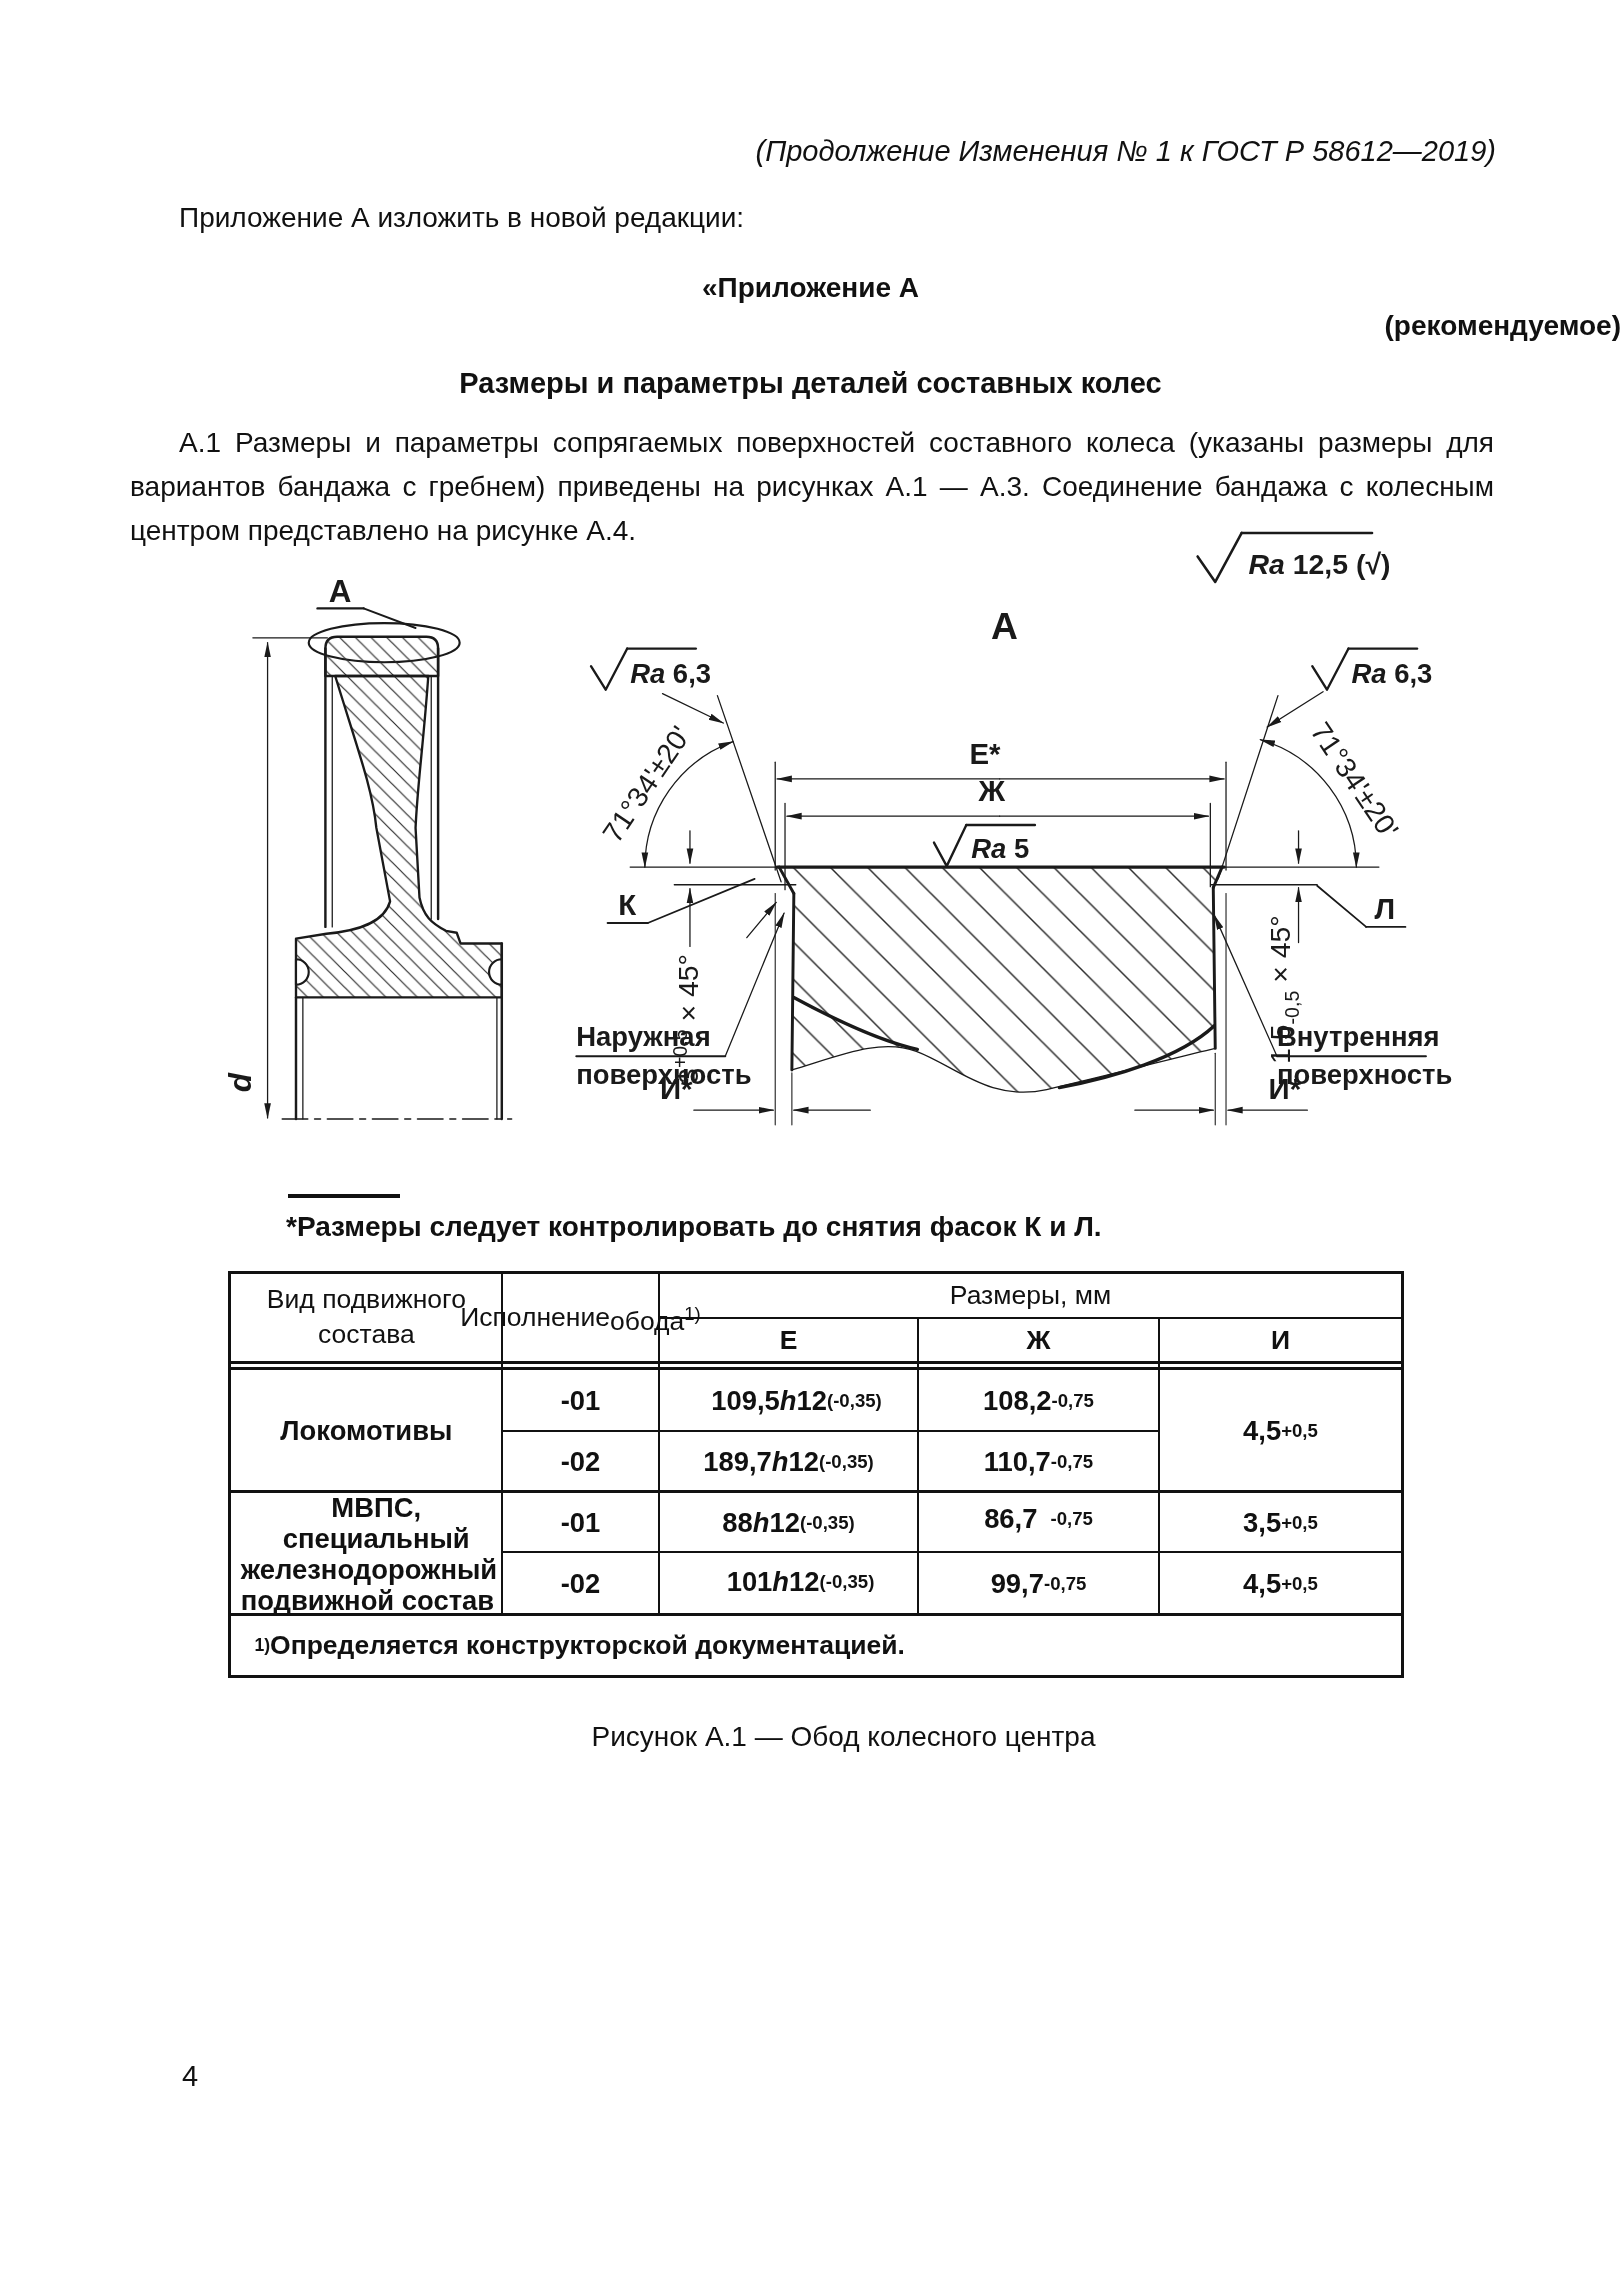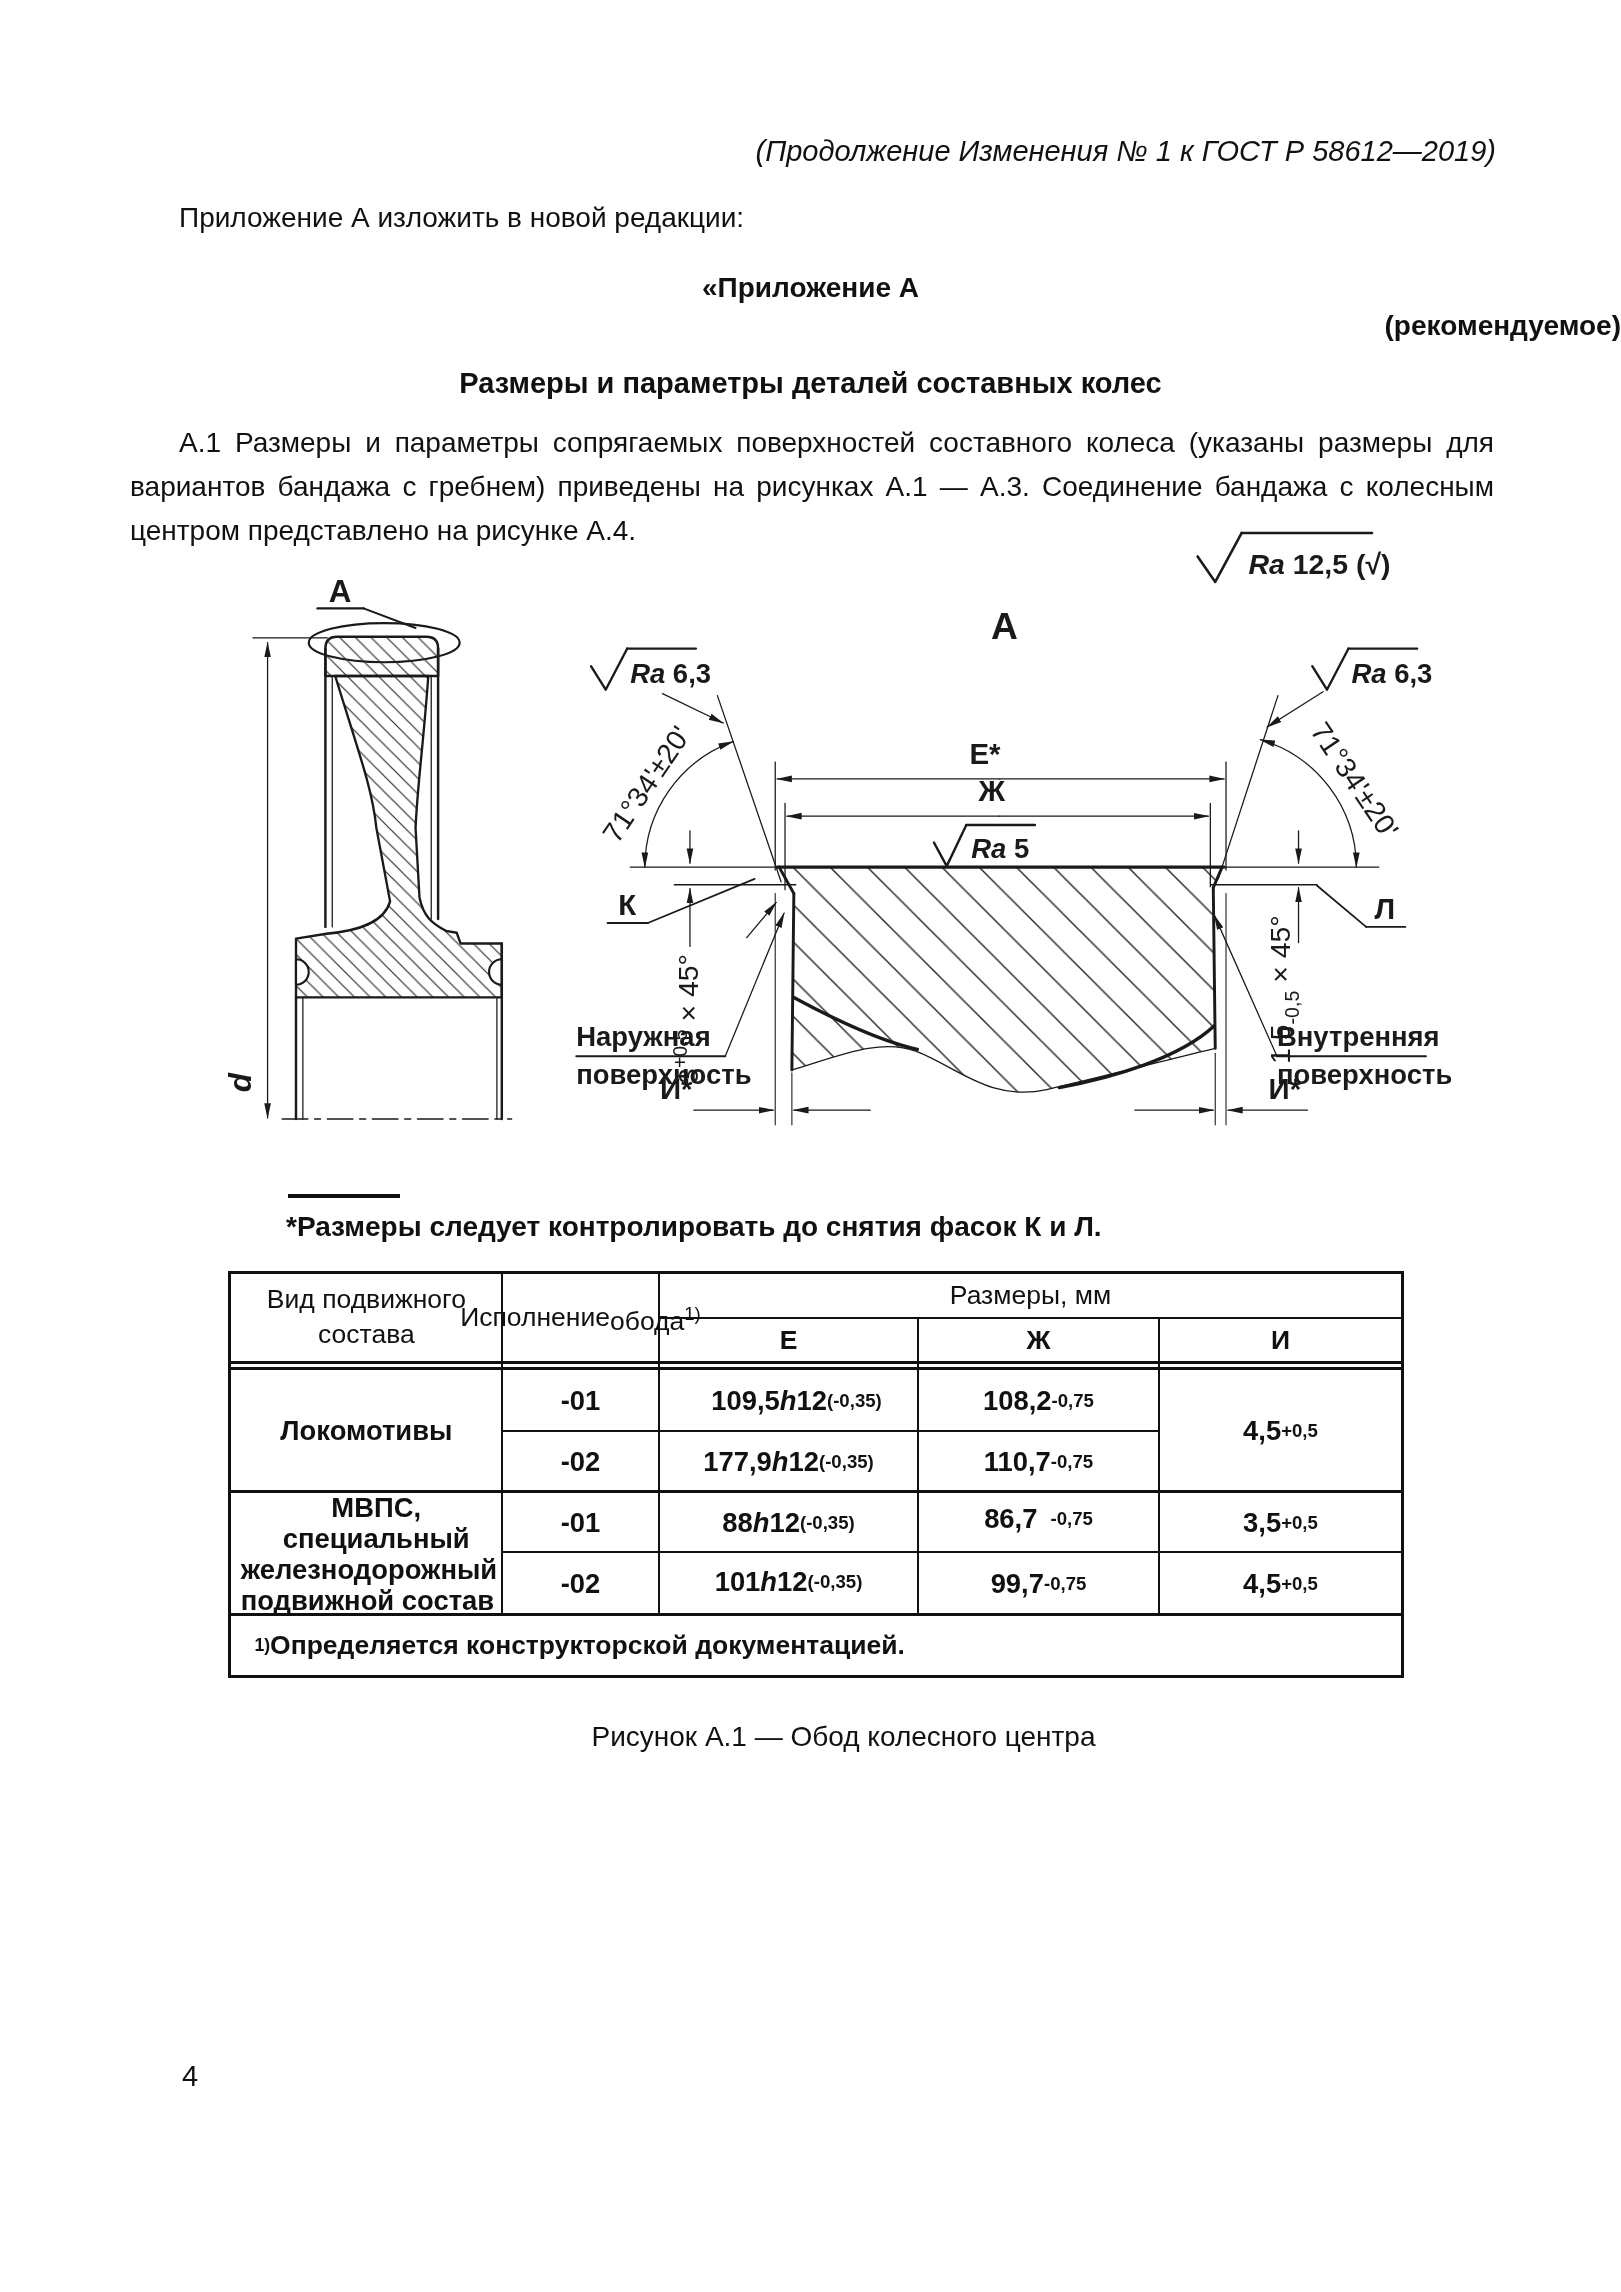--- a/index.html
+++ b/index.html
@@ -287,21 +287,21 @@
   <div class="cell val" style="left:691px;top:99px;width:239px;height:60px;">
     <span>108,2</span>
       <sub>-0,75</sub>
   </div>
   <div class="cell val" style="left:932px;top:99px;width:241px;height:120px;">
     <span>4,5</span>
       <sup>+0,5</sup>
   </div>
   <div class="cell val" style="left:275px;top:161px;width:155px;height:58px;">-02</div>
   <div class="cell val" style="left:432px;top:161px;width:257px;height:58px;">
-    <span>177,9 </span>
+    <span>189,7 </span>
       <i>h</i>
       <span>12</span>
       <sub>(-0,35)</sub>
   </div>
   <div class="cell val" style="left:691px;top:161px;width:239px;height:58px;">
     <span>110,7</span>
       <sub>-0,75</sub>
   </div>
 
   <div class="cell group2" style="left:2.9px;top:222px;width:271px;height:121px;flex-direction:column;align-items:flex-start;justify-content:center;">
@@ -318,21 +318,21 @@
   </div>
   <div class="cell val" style="left:691px;top:222px;width:239px;height:50px;gap:13px;">
     <span>86,7</span>
       <sub>-0,75</sub>
   </div>
   <div class="cell val" style="left:932px;top:222px;width:241px;height:59px;">
     <span>3,5</span>
       <sup>+0,5</sup>
   </div>
   <div class="cell val" style="left:275px;top:282px;width:155px;height:60px;">-02</div>
-  <div class="cell val" style="left:432px;top:282px;width:257px;height:56px;">
+  <div class="cell val" style="left:432px;top:282px;width:257px;height:56px;padding-left:12px;">
     <span>101 </span>
       <i>h</i>
       <span>12</span>
       <sub>(-0,35)</sub>
   </div>
   <div class="cell val" style="left:691px;top:282px;width:239px;height:60px;">
     <span>99,7</span>
       <sub>-0,75</sub>
   </div>
   <div class="cell val" style="left:932px;top:282px;width:241px;height:60px;">

